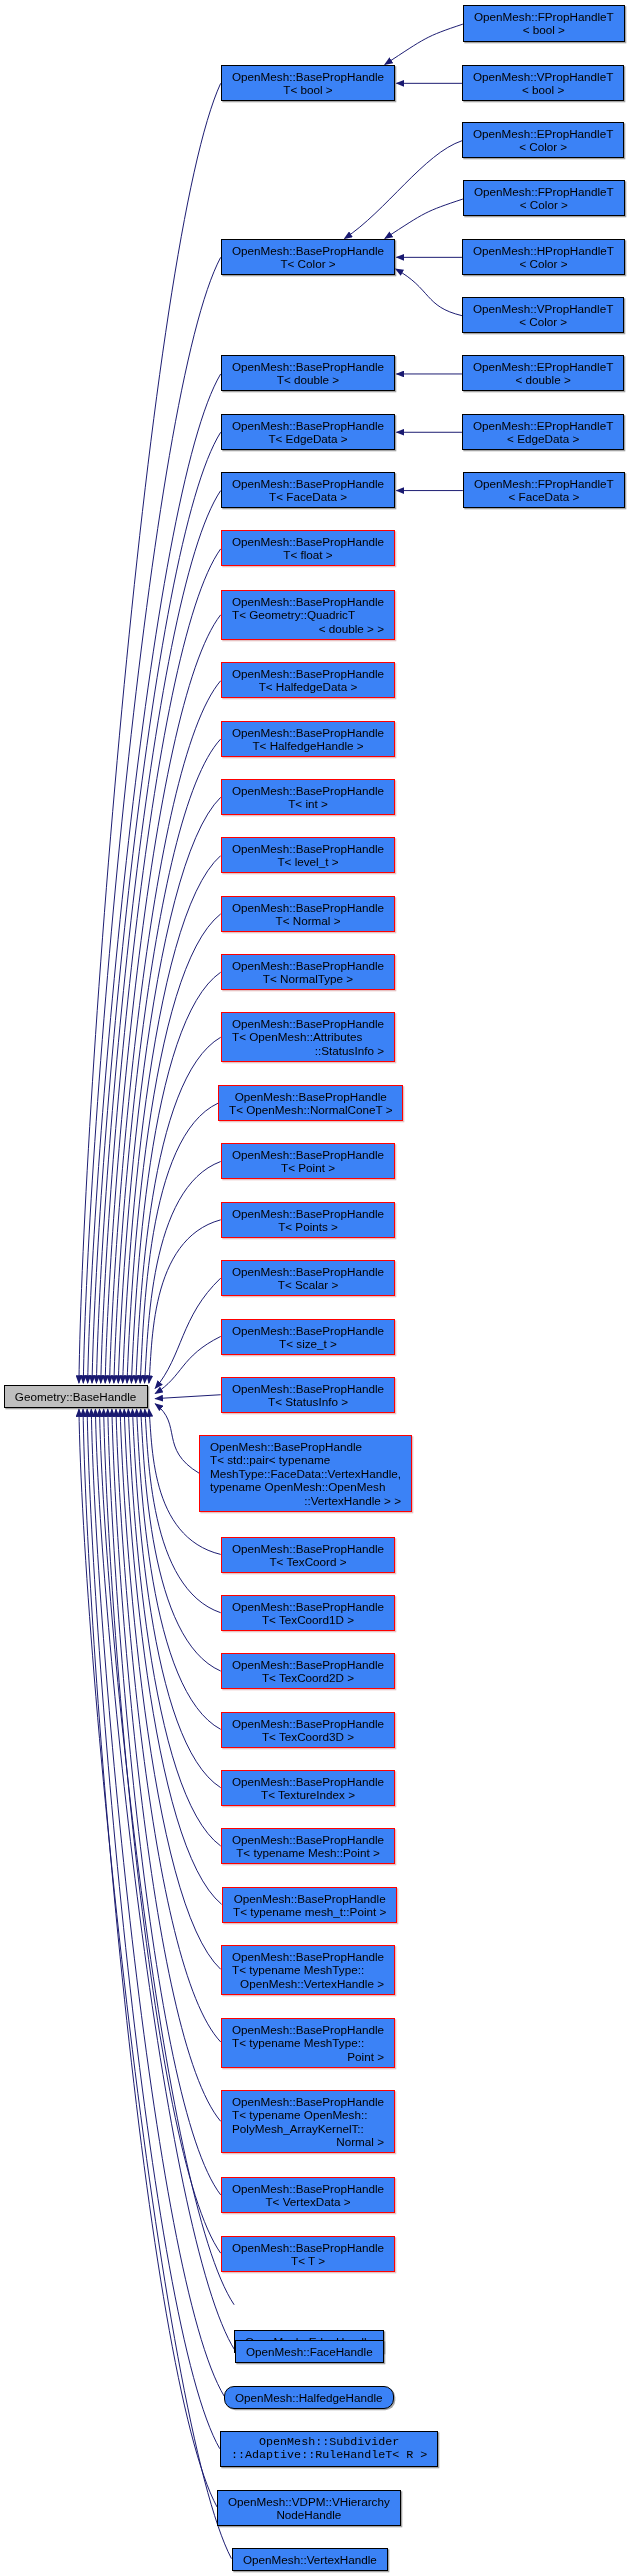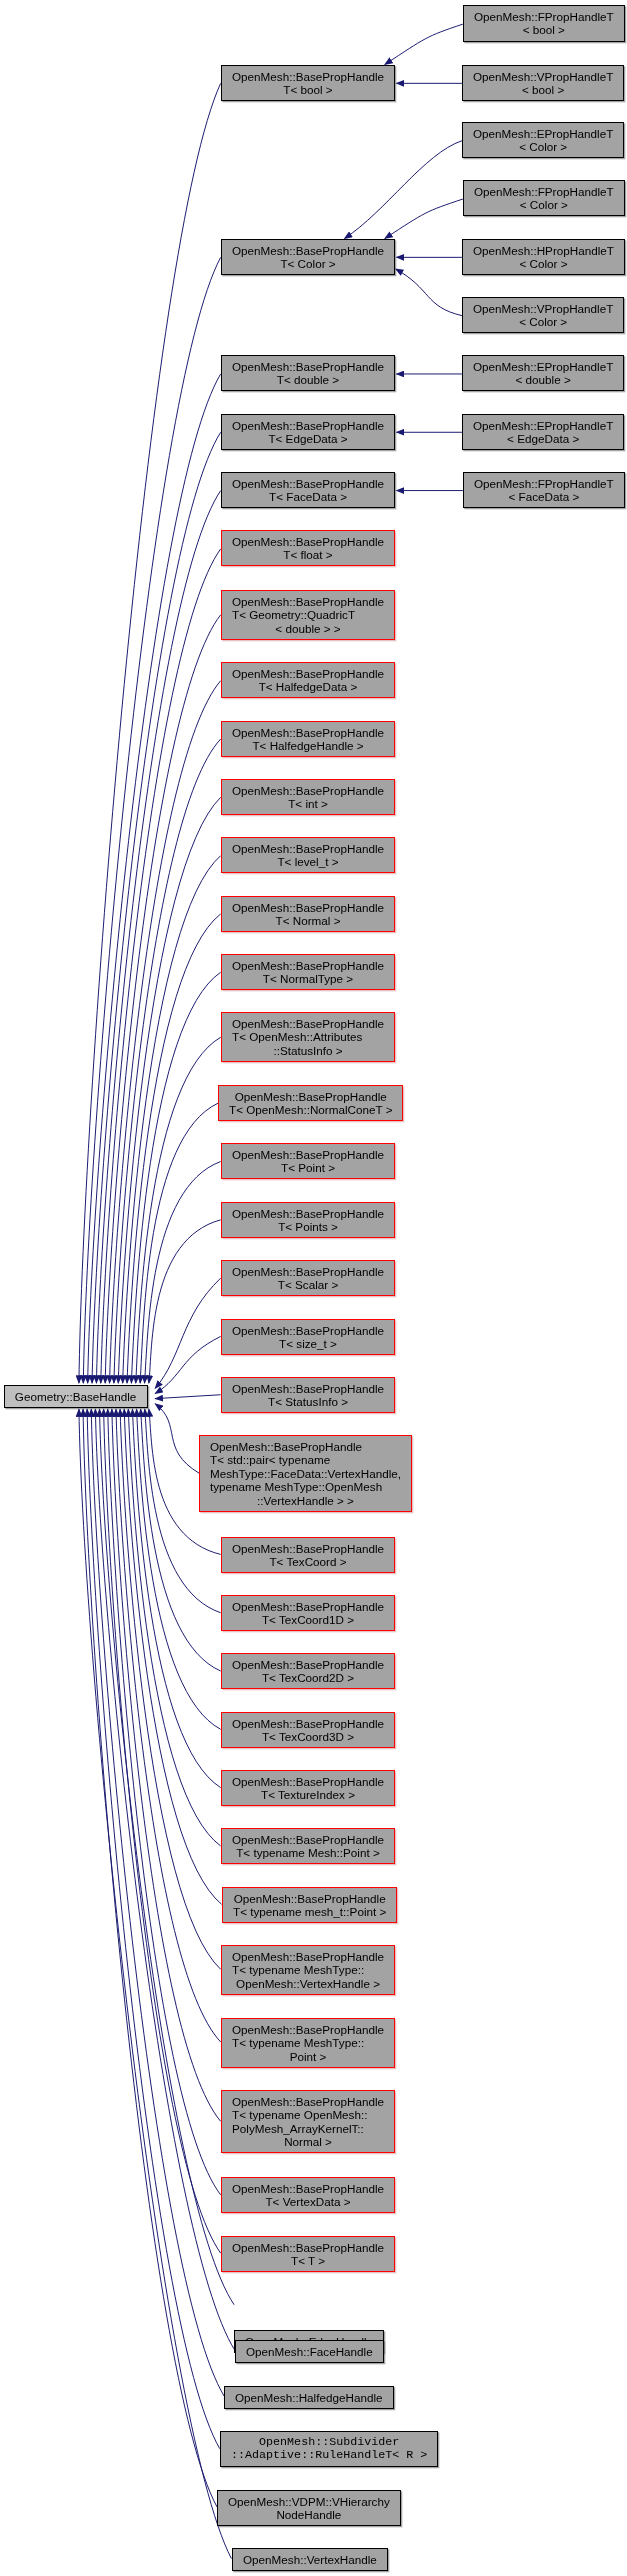--- a/index.html
+++ b/index.html
@@ -2,36 +2,36 @@
 <html style="font-size:14.4px"><head>
 <meta charset="utf-8">
 <style>
   html,body{margin:0;padding:0;background:#ffffff;}
   body{font-family:"Liberation Sans","DejaVu Sans",sans-serif;}
   #canvas{position:relative;width:627px;height:2576px;background:#ffffff;overflow:hidden;}
   #edges{position:absolute;left:0;top:0;width:627px;height:2576px;}
   .node{
     position:absolute;
     box-sizing:border-box;
-    background:#a3a3a3;
+    background:#3b82f6;
     border:0.9px solid #000000;
     color:#000000;
     font-size:11.7px;
     line-height:13.5px;
     padding:3.6px 10px;
     text-align:center;
     white-space:nowrap;
     width:max-content;
     box-shadow:1.3px 1.3px 0 rgba(90,90,90,.55);
     cursor:pointer;
   }
   .node.red{border-color:#ff0000;box-shadow:1.3px 1.3px 0 rgba(200,120,120,.45);}
   .node.root{background:#bfbfbf;cursor:default;min-width:144px;}
   .node.multi{text-align:left;}
-  .node.multi .line:last-child{text-align:center;}
+  .node.multi .line:last-child{text-align:right;}
   .line{display:block;}
 </style>
 </head>
 <body>
 
 <div id="canvas">
   <svg id="edges" xmlns="http://www.w3.org/2000/svg" viewBox="0 0 699 2870">
       <defs>
         <marker id="arr" viewBox="0 0 10 8" refX="9" refY="4" markerWidth="9" markerHeight="7" orient="auto">
           <path d="M0,0 L10,4 L0,8 z" fill="#191970"></path>
@@ -168,21 +168,21 @@
       <span class="line">T&lt; size_t &gt;</span>
     </div>
     <div class="node red" style="left: 221px; top: 1377px;">
       <span class="line">OpenMesh::BasePropHandle</span>
       <span class="line">T&lt; StatusInfo &gt;</span>
     </div>
     <div class="node red multi" style="left: 199px; top: 1435px;">
       <span class="line">OpenMesh::BasePropHandle</span>
       <span class="line">T&lt; std::pair&lt; typename</span>
       <span class="line">MeshType::FaceData::VertexHandle,</span>
-      <span class="line">typename MeshType::OpenMesh</span>
+      <span class="line">typename OpenMesh::OpenMesh</span>
       <span class="line">::VertexHandle &gt; &gt;</span>
     </div>
     <div class="node red" style="left: 221px; top: 1537px;">
       <span class="line">OpenMesh::BasePropHandle</span>
       <span class="line">T&lt; TexCoord &gt;</span>
     </div>
     <div class="node red" style="left: 221px; top: 1595px;">
       <span class="line">OpenMesh::BasePropHandle</span>
       <span class="line">T&lt; TexCoord1D &gt;</span>
     </div>
@@ -229,21 +229,21 @@
     <div class="node red" style="left: 221px; top: 2236px;">
       <span class="line">OpenMesh::BasePropHandle</span>
       <span class="line">T&lt; T &gt;</span>
     </div>
     <div class="node" style="left: 234px; top: 2294px; margin-top: 36px;">
       <span class="line">OpenMesh::EdgeHandle</span>
     </div>
     <div class="node" style="left: 235px; top: 2340px;">
       <span class="line">OpenMesh::FaceHandle</span>
     </div>
-    <div class="node" style="left: 224px; top: 2386px;">
+    <div class="node" style="left: 224px; top: 2386px; border-radius: 10px;">
       <span class="line">OpenMesh::HalfedgeHandle</span>
     </div>
     <div class="node" style="left: 220px; top: 2431px; font-family: Liberation Mono, monospace;">
       <span class="line">OpenMesh::Subdivider</span>
       <span class="line">::Adaptive::RuleHandleT&lt; R &gt;</span>
     </div>
     <div class="node" style="left: 217px; top: 2490px;">
       <span class="line">OpenMesh::VDPM::VHierarchy</span>
       <span class="line">NodeHandle</span>
     </div>

